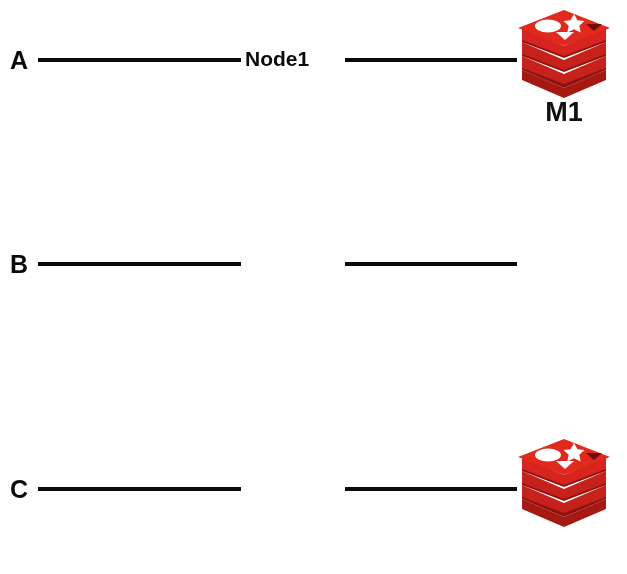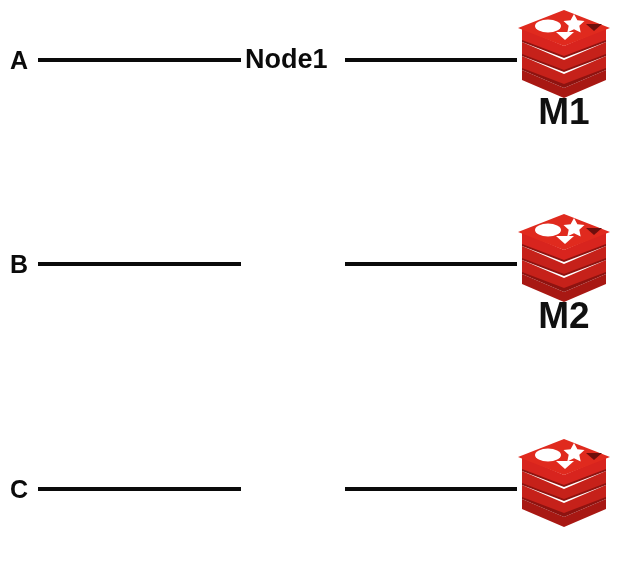--- a/index.html
+++ b/index.html
@@ -58,21 +58,21 @@
     left: 345px;
     width: 172px;
   }
 
   
   .node-label {
     position: absolute;
     left: 245px;
     top: 41px;
     width: 100px;
-    font-size: 27px;
+    font-size: 21px;
     font-weight: bold;
     color: #0b0b0b;
     line-height: 36px;
     white-space: nowrap;
   }
 
   
   .redis-block {
     position: absolute;
     left: 512px;
@@ -91,21 +91,21 @@
     display: block;
     width: 104px;
     height: 90px;
   }
   .machine-label {
     position: absolute;
     left: 0;
     top: 88px;
     width: 104px;
     text-align: center;
-    font-size: 37px;
+    font-size: 27px;
     font-weight: bold;
     color: #101010;
     line-height: 32px;
   }
 </style>
 </head>
 <body>
 
 <div id="diagram">
 
@@ -134,41 +134,20 @@
         </svg>
       </div>
       <div class="machine-label">M1</div>
     </div>
   </div>
 
   <div class="row" style="top:204px;">
     <div class="endpoint-label">B</div>
     <div class="link-line link-left"></div>
     <div class="link-line link-right"></div>
-    <div class="redis-block">
-      <div class="redis-logo">
-        <svg viewBox="0 0 104 90" xmlns="http://www.w3.org/2000/svg">
-          <g>
-            <path d="M10 62 L52 80 L94 62 L94 72 L52 90 L10 72 Z" fill="#A81813"></path>
-            <path d="M10 62 L52 80 L94 62 L94 58 L52 70 L10 58 Z" fill="#8E1310"></path>
-            <path d="M10 48 L52 66 L94 48 L94 60 L52 76 L10 60 Z" fill="#C6211A"></path>
-            <path d="M10 48 L52 64 L94 48 L94 44 L52 56 L10 44 Z" fill="#8E1310"></path>
-            <path d="M10 34 L52 52 L94 34 L94 46 L52 62 L10 46 Z" fill="#C6211A"></path>
-            <path d="M10 34 L52 50 L94 34 L94 30 L52 42 L10 30 Z" fill="#8E1310"></path>
-            <path d="M10 20 L52 38 L94 20 L94 32 L52 48 L10 32 Z" fill="#D8241E"></path>
-            <path d="M52 2 L98 20 L52 38 L6 20 Z" fill="#E02A1E"></path>
-            <ellipse cx="36" cy="18" rx="13" ry="6.5" fill="#ffffff"></ellipse>
-            <path d="M62 6 L65.4 12.2 L72.5 13.1 L67.3 17.8 L68.7 24.6 L62 21.3 L55.3 24.6 L56.7 17.8 L51.5 13.1 L58.6 12.2 Z" fill="#ffffff"></path>
-            <path d="M44 24 L62 24 L53 32 Z" fill="#ffffff"></path>
-            <path d="M74 16 L90 16 L82 23 Z" fill="#6E0E0C"></path>
-          </g>
-        </svg>
-      </div>
-      <div class="machine-label">M2</div>
-    </div>
   </div>
 
   <div class="row" style="top:429px;">
     <div class="endpoint-label">C</div>
     <div class="link-line link-left"></div>
     <div class="link-line link-right"></div>
     <div class="redis-block">
       <div class="redis-logo">
         <svg viewBox="0 0 104 90" xmlns="http://www.w3.org/2000/svg">
           <g>

